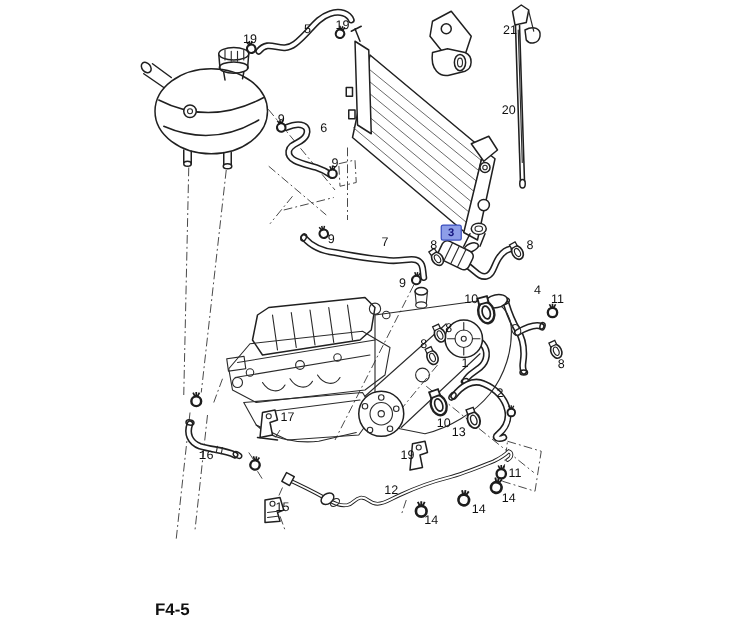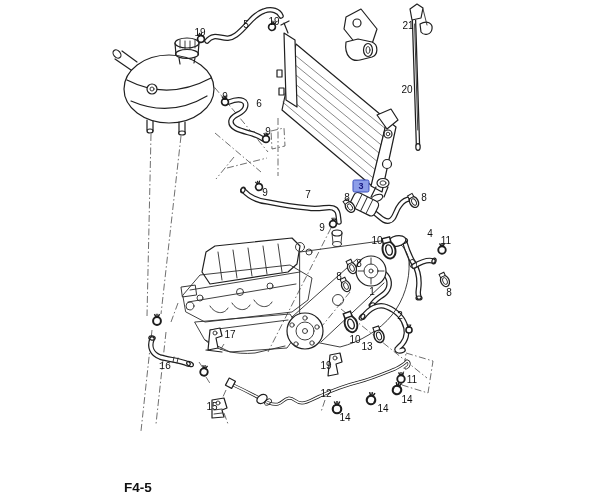--- a/index.html
+++ b/index.html
@@ -299,22 +299,22 @@
       <span class="callout" style="left: 359px; top: 263px;">8</span>
       <span class="callout" style="left: 339px; top: 276px;">8</span>
       <span class="callout" style="left: 372px; top: 291px;">1</span>
       <span class="callout" style="left: 449px; top: 292px;">8</span>
       <span class="callout" style="left: 400px; top: 315px;">2</span>
       <span class="callout" style="left: 355px; top: 339px;">10</span>
       <span class="callout" style="left: 367px; top: 346px;">13</span>
       <span class="callout" style="left: 230px; top: 334px;">17</span>
       <span class="callout" style="left: 165px; top: 366px; font-family: Liberation Mono, monospace;">16</span>
       <span class="callout" style="left: 326px; top: 365px;">19</span>
-      <span class="callout" style="left: 326px; top: 393px;">12</span>
-      <span class="callout" style="left: 212px; top: 406px;">15</span>
+      <span class="callout" style="left: 313px; top: 393px;">12</span>
+      <span class="callout" style="left: 226px; top: 406px;">15</span>
       <span class="callout" style="left: 412px; top: 379px;">11</span>
       <span class="callout" style="left: 407px; top: 399px;">14</span>
       <span class="callout" style="left: 383px; top: 408px;">14</span>
       <span class="callout" style="left: 345px; top: 417px;">14</span>
     </div>
 
   <div class="figure-code">F4-5</div>
 </div>
 
 </body></html>

